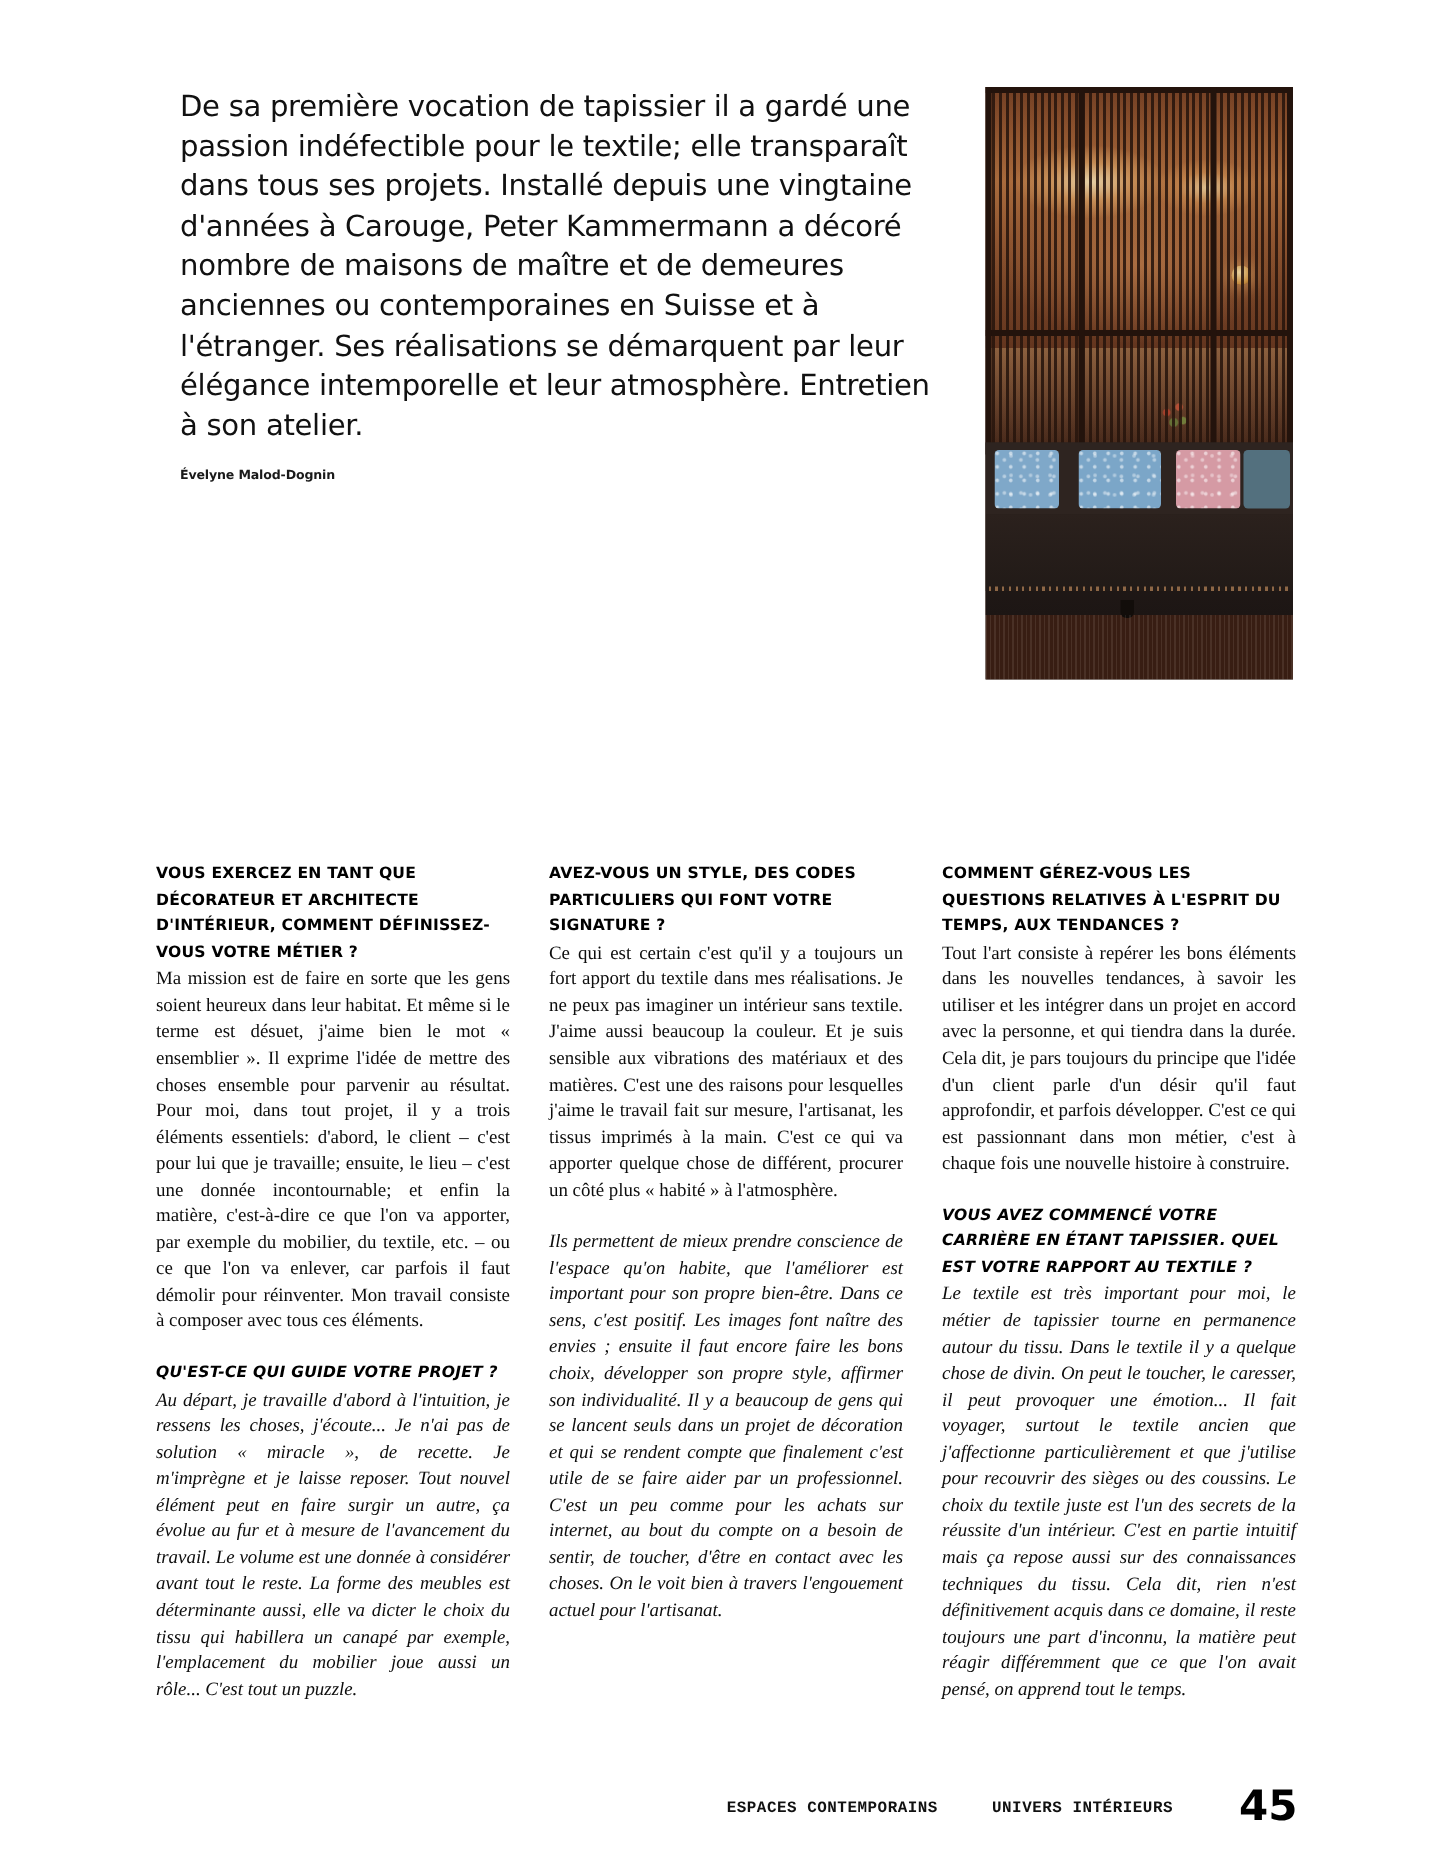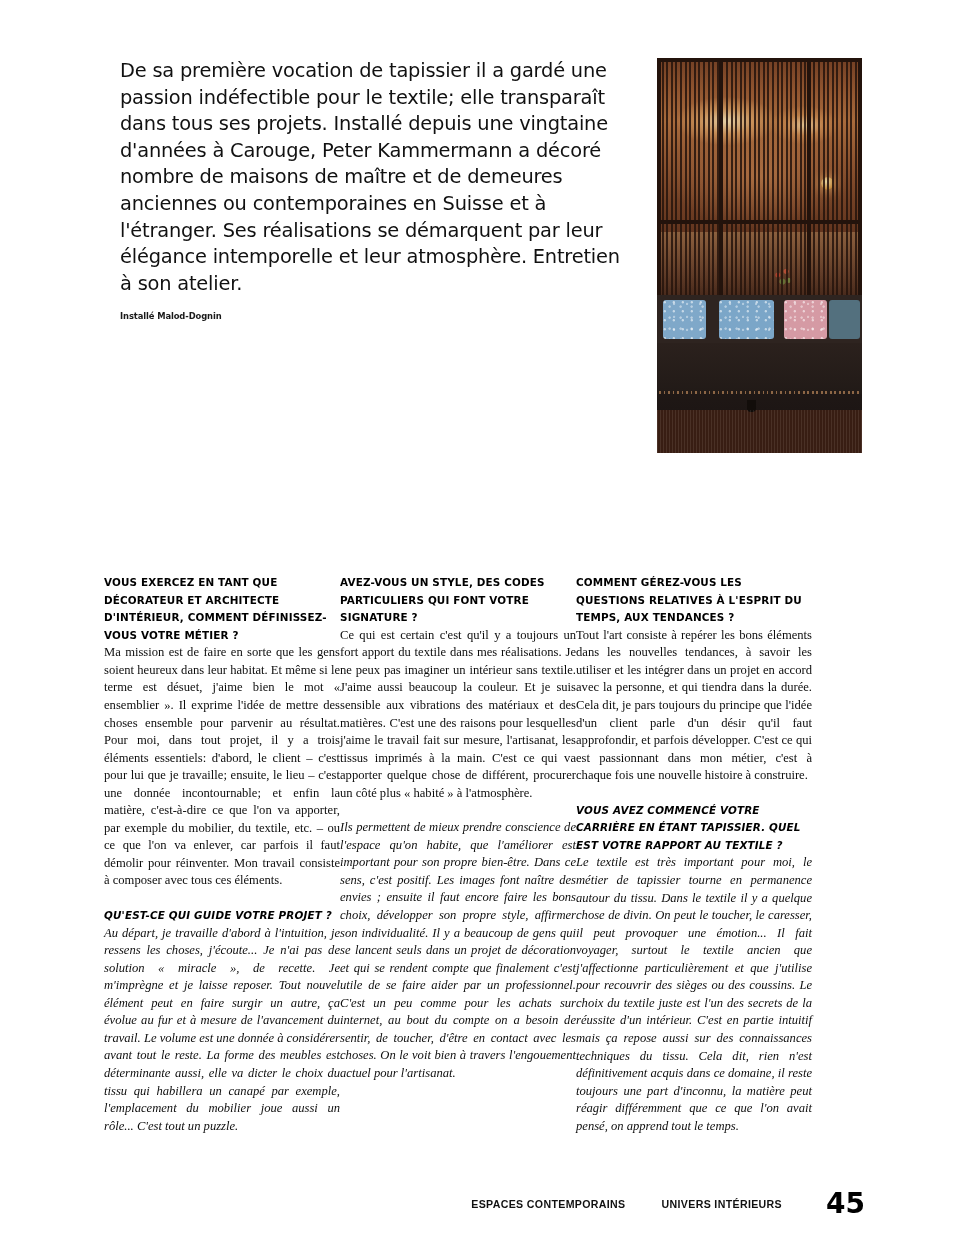--- a/index.html
+++ b/index.html
@@ -200,20 +200,21 @@
     box-shadow: 0 0 9px 3px rgba(255,200,120,0.45);
   }
 
   
   .columns {
     position: absolute;
     left: 104px;
     top: 574px;
     width: 760px;
     display: flex;
+    gap: 26px;
   }
   .col {
     width: 236px;
   }
   .qa-heading {
     font-family: "DejaVu Sans", sans-serif;
     font-size: 10.4px;
     font-weight: bold;
     line-height: 17.6px;
     letter-spacing: 0.15px;
@@ -240,21 +241,21 @@
     position: absolute;
     left: 104px;
     right: 100px;
     top: 1185px;
     display: flex;
     align-items: baseline;
     justify-content: flex-end;
     gap: 0;
   }
   .footer-text {
-    font-family: Liberation Sans, sans-serif;
+    font-family: Liberation Mono, monospace;
     font-size: 10.6px;
     font-weight: bold;
     letter-spacing: 0.35px;
     color: #111111;
     text-transform: uppercase;
     padding-left: 28px;
   }
   .footer-sep { width: 8px; display: inline-block; }
   .page-number {
     font-family: "DejaVu Sans", sans-serif;
@@ -267,21 +268,21 @@
     top: 5px;
   }
 </style>
 </head>
 <body>
 
 <div class="page">
 
   <div class="lead-block">
     <p class="lead-text">De sa première vocation de tapissier il a gardé une passion indéfectible pour le textile; elle transparaît dans tous ses projets. Installé depuis une vingtaine d'années à Carouge, Peter Kammermann a décoré nombre de maisons de maître et de demeures anciennes ou contemporaines en Suisse et à l'étranger. Ses réalisations se démarquent par leur élégance intemporelle et leur atmosphère. Entretien à son atelier.</p>
-    <div class="byline">Installé Malod-Dognin</div>
+    <div class="byline">Évelyne Malod-Dognin</div>
   </div>
 
   <div class="photo">
     <div class="photo-inner">
       <div class="photo-backdrop"></div>
       <div class="photo-midwall"></div>
       <div class="pendant"></div>
       <div class="plant"></div>
       <div class="photo-slats"></div>
       <div class="photo-frame-h" style="top:0;"></div>

